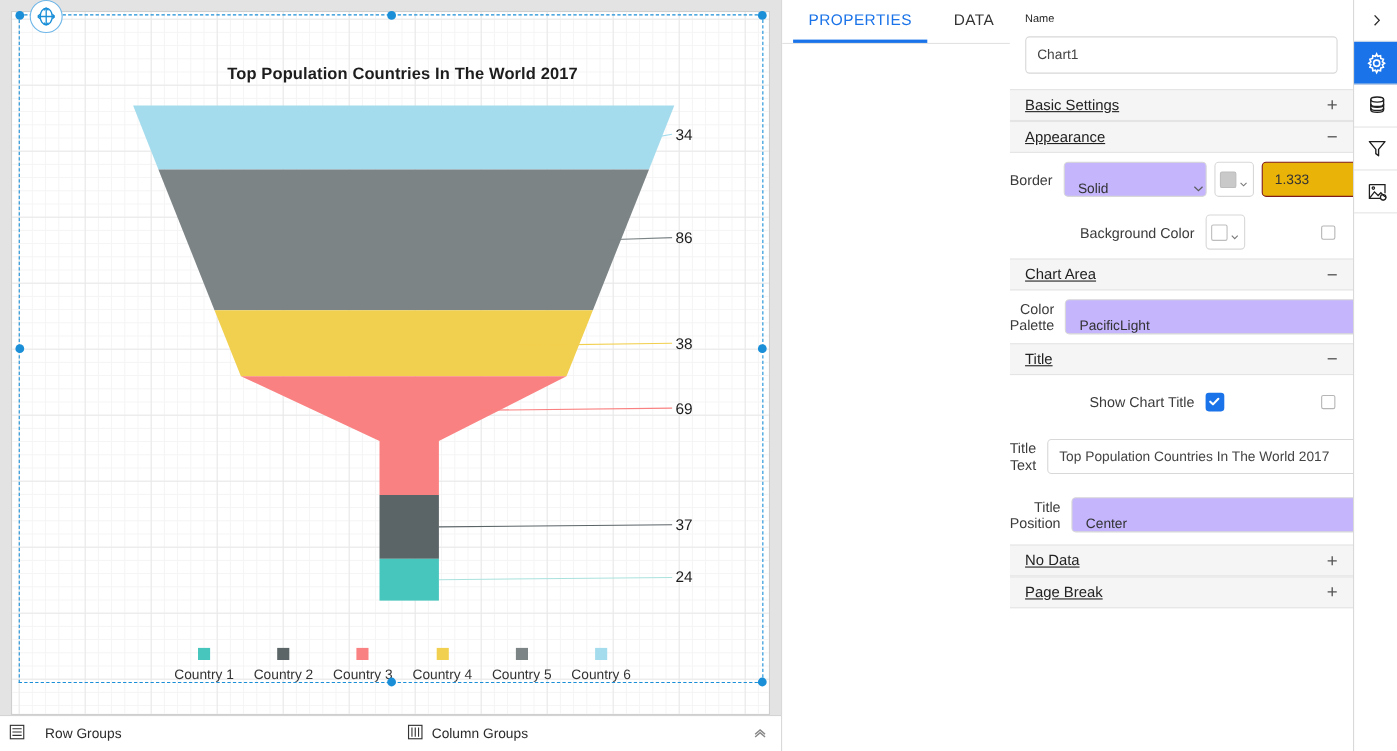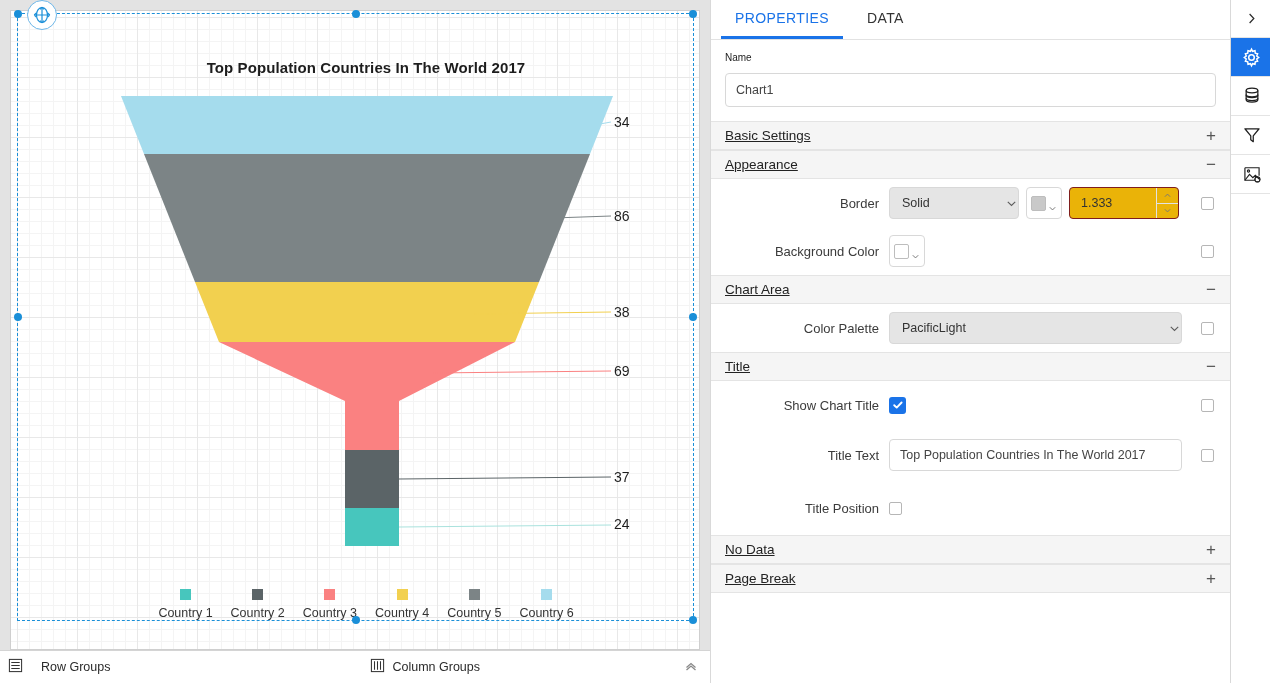--- a/index.html
+++ b/index.html
@@ -115,21 +115,21 @@
   #row-groups { display: flex; align-items: center; gap: 18px; margin-left: 8px; }
   #column-groups { display: flex; align-items: center; gap: 7px; margin-left: 260px; }
   #groups-collapse { margin-left: auto; margin-right: 12px; color: #777; font-size: 13px; }
 
   
   #props-panel {
     width: 520px; height: 683px;
     flex: 0 0 520px;
     background: #ffffff;
     border-left: 1px solid #d9d9d9;
-    display: flex; flex-direction: column;
+    display: flex; flex-direction: row;
     overflow: hidden;
   }
   #tabs {
     height: 40px;
     display: flex;
     border-bottom: 1px solid #e2e2e2;
     flex: 0 0 40px;
   }
   .tab {
     padding: 0 14px;
@@ -189,25 +189,25 @@
     border-radius: 2px;
     margin-right: 16px;
     flex: 0 0 13px;
     background: #fff;
   }
 
   .select {
     height: 32px;
     border: 1px solid #d8d8d8;
     border-radius: 4px;
-    display: flex; align-items: center;
+    display: flex; align-items: flex-end;
     padding: 0 0 0 12px;
     font-size: 12.5px;
     color: #333;
-    background: #e5e5e5;
+    background: #c4b5fd;
   }
   .select .sel-val { flex: 1; }
   .chev { width: 13px; height: 13px; color: #5c5c5c; flex: 0 0 13px; }
 
   .color-btn {
     height: 32px; width: 36px;
     border: 1px solid #d8d8d8;
     border-radius: 4px;
     display: flex; align-items: center; justify-content: center;
     gap: 2px; background: #fff;
@@ -491,20 +491,30 @@
       <div class="prop-row" style="min-height:52px">
         <div class="prop-label">Title Text</div>
         <div class="prop-controls">
           <div class="text-input" style="width:293px;height:32px">Top Population Countries In The World 2017</div>
         </div>
         <span class="prop-expr"></span>
       </div>
 
       <div class="prop-row" style="min-height:54px">
         <div class="prop-label">Title Position</div>
+        <div class="prop-controls">
+          <div class="select" style="width:293px">
+            <span class="sel-val">Center</span>
+            <span class="chev">
+              <svg width="13" height="13" viewBox="0 0 14 14" fill="none" stroke="currentColor" stroke-width="1.2">
+                  <path d="M3 5.2 L7 9 L11 5.2"></path>
+                </svg>
+            </span>
+          </div>
+        </div>
         <span class="prop-expr"></span>
       </div>
 
       <div class="section-header">
         <span class="sh-title">No Data</span>
         <span class="sh-toggle">+</span>
       </div>
 
       <div class="section-header">
         <span class="sh-title">Page Break</span>

